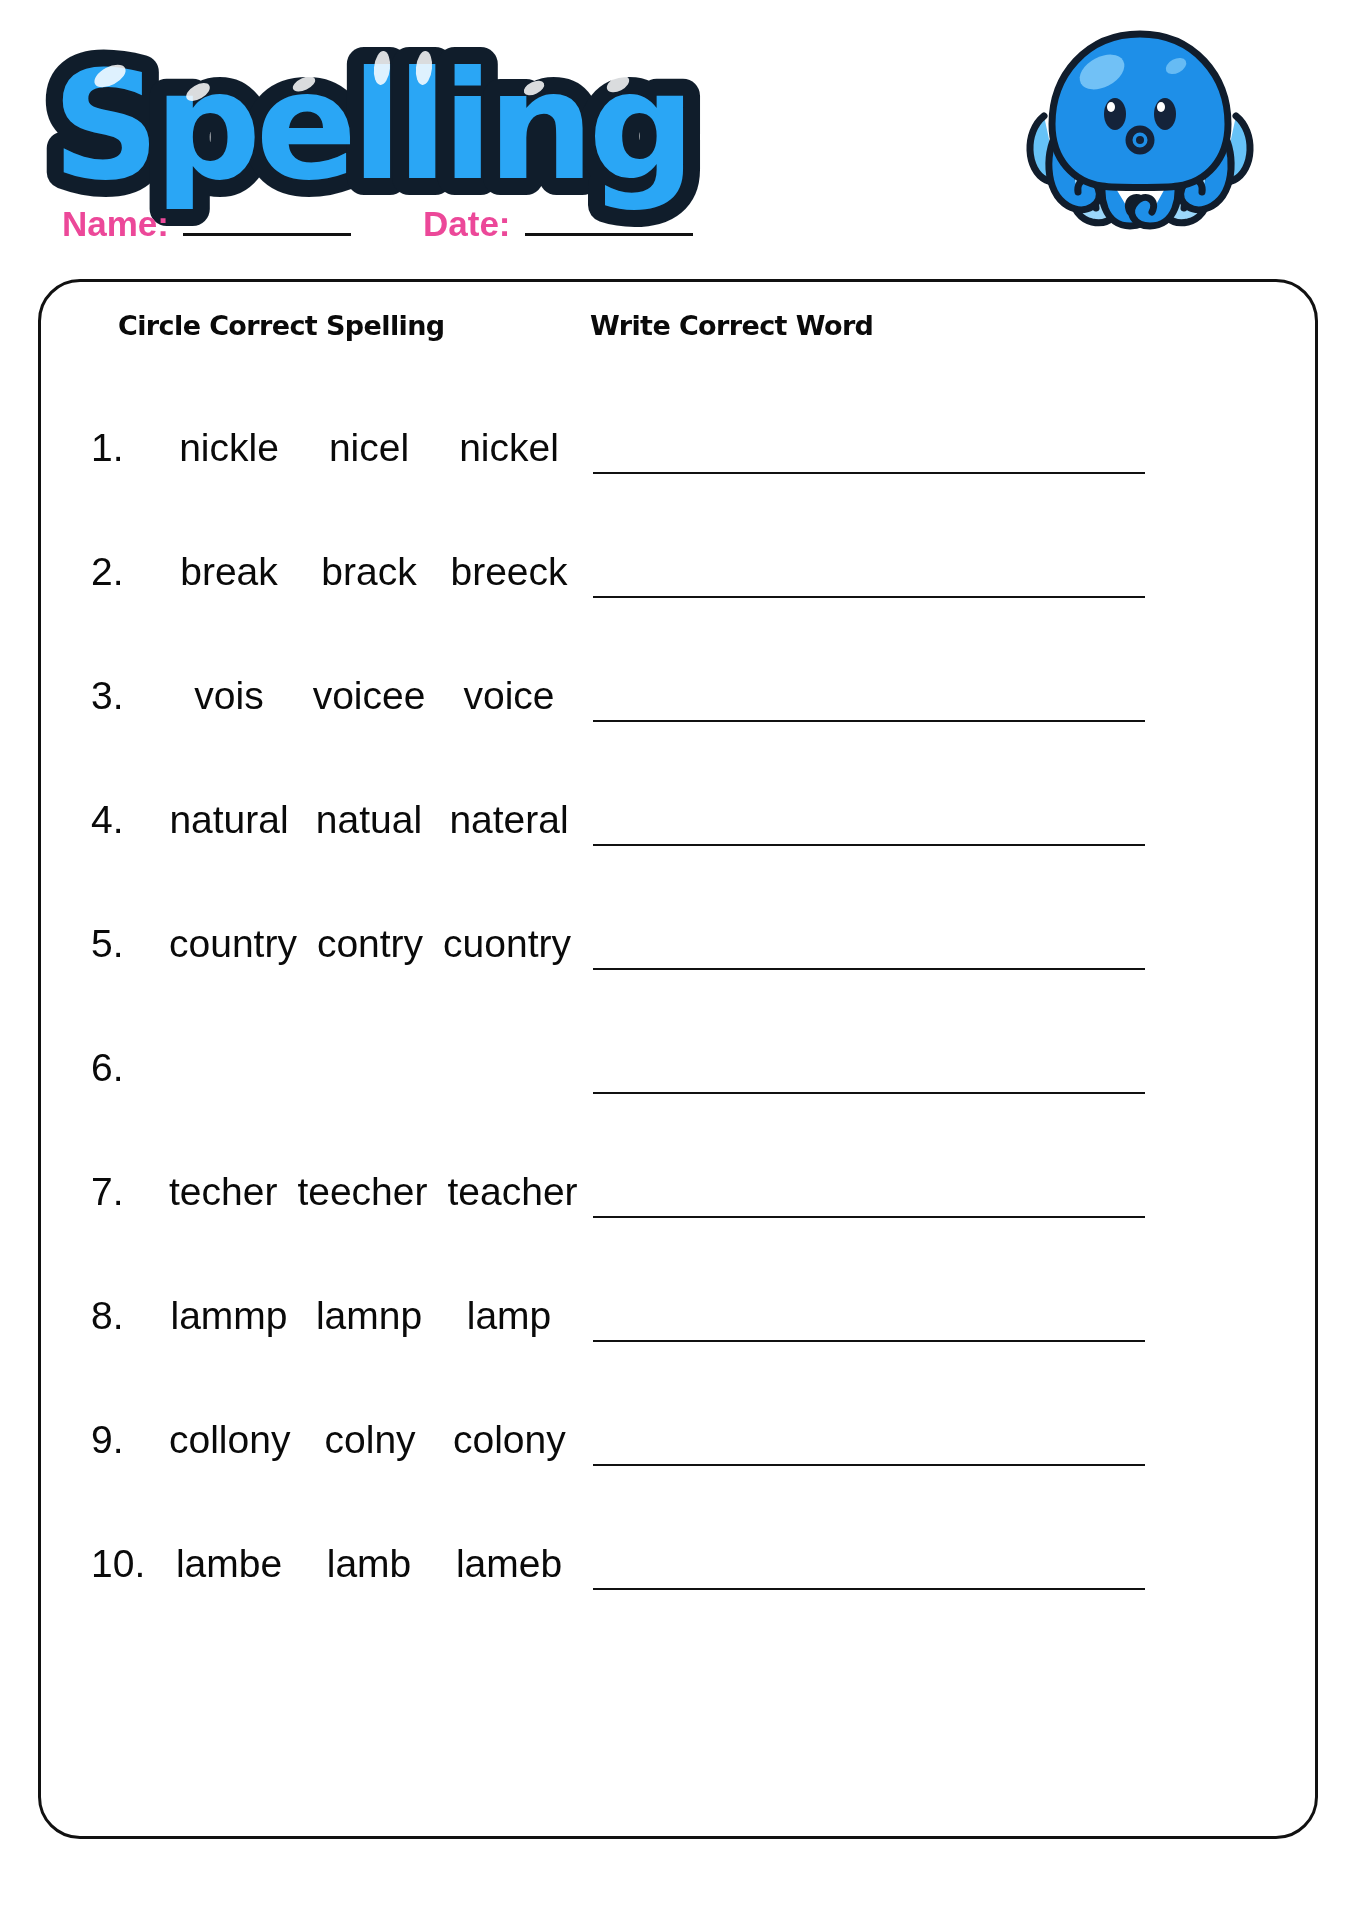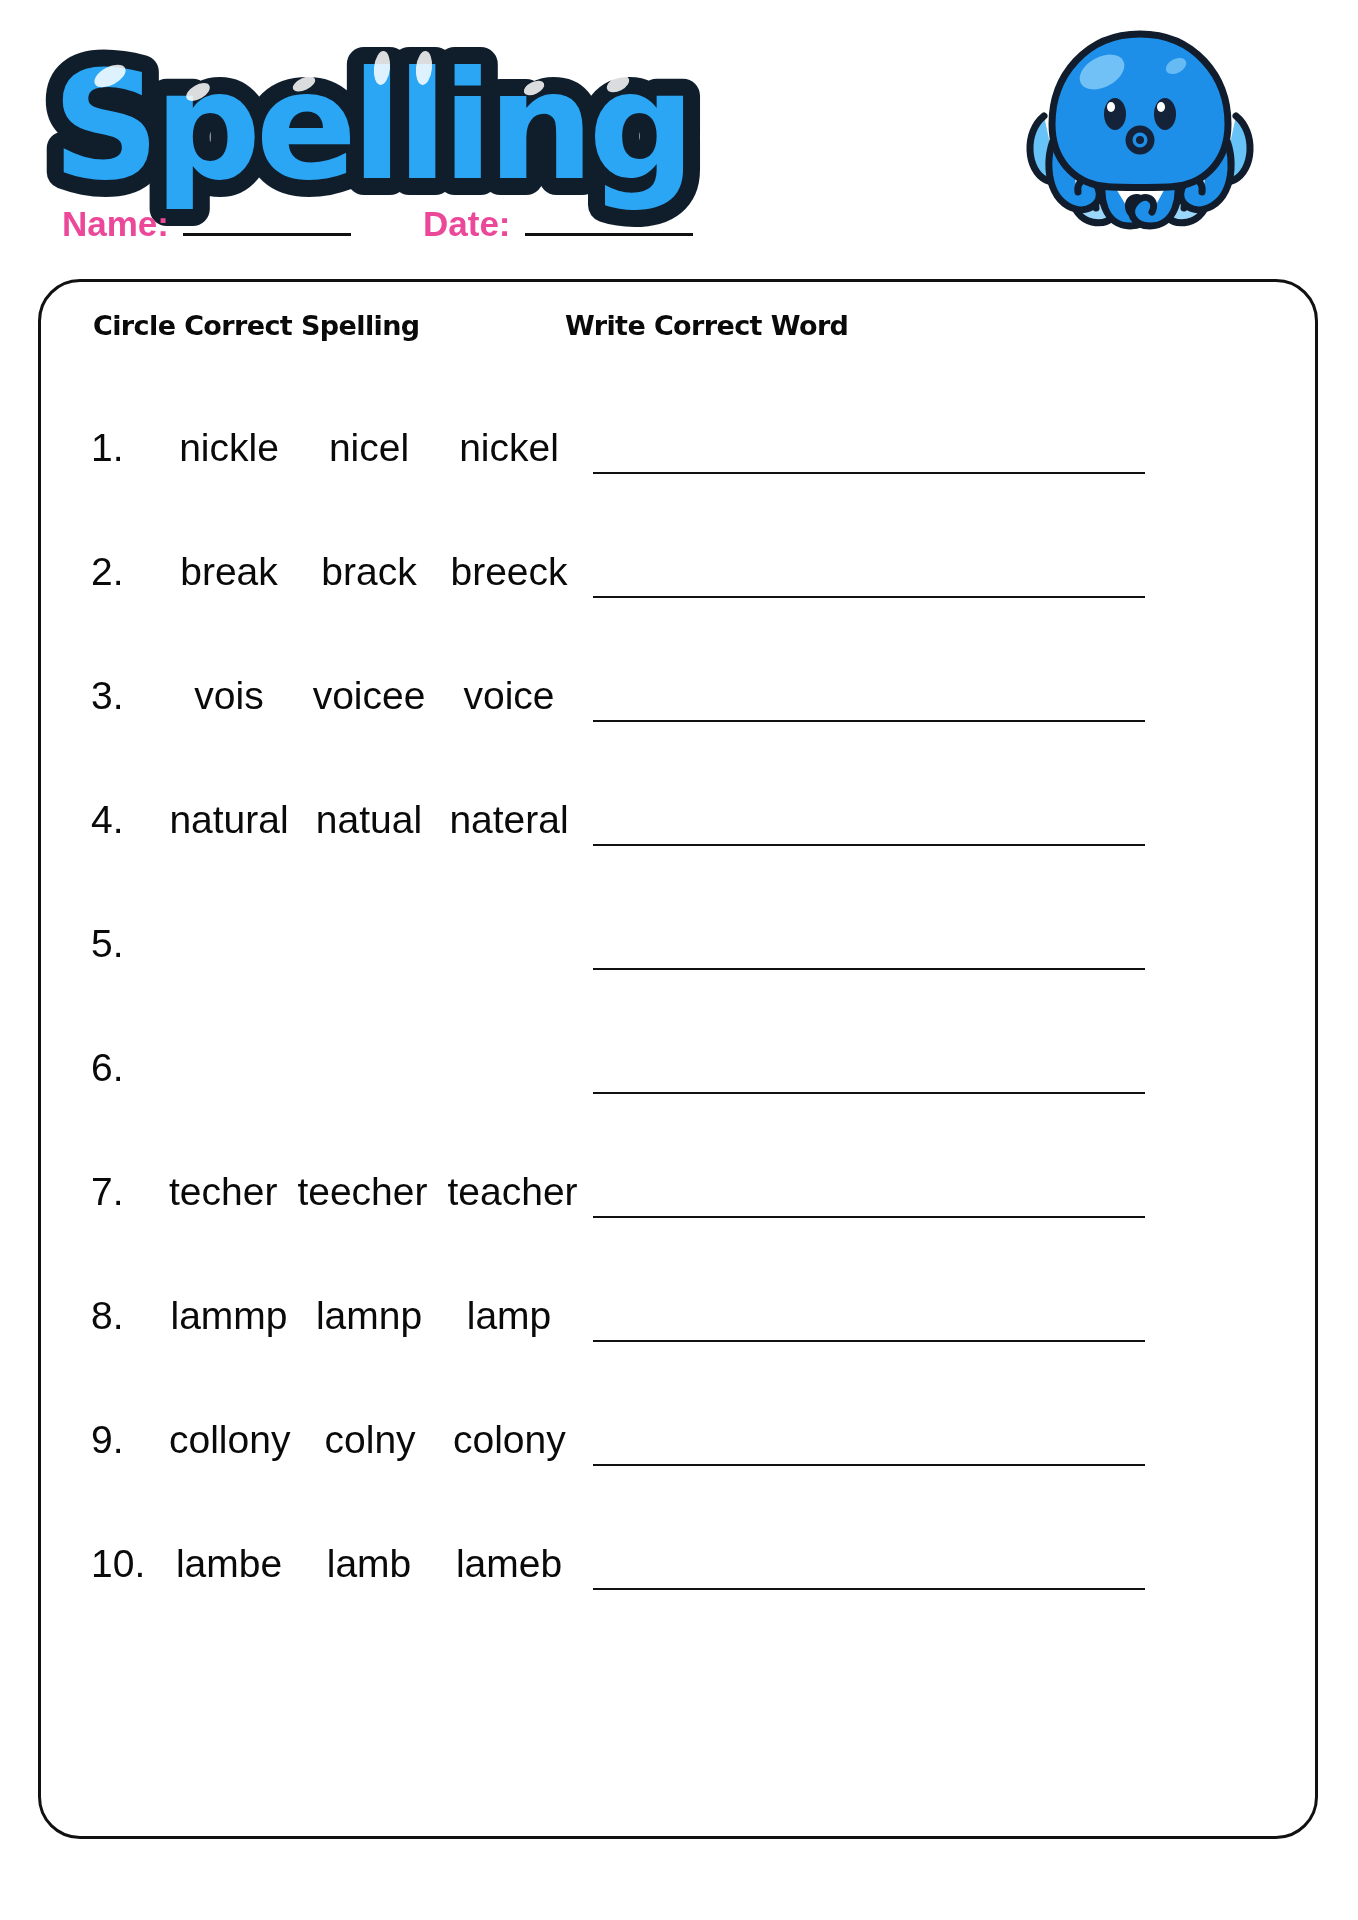--- a/index.html
+++ b/index.html
@@ -120,20 +120,21 @@
     height: 60px;
   }
   .col-header {
     position: absolute;
     font-family: "DejaVu Sans", sans-serif;
     font-weight: bold;
     font-size: 27px;
     letter-spacing: -0.6px;
     color: #0a0a0a;
     white-space: nowrap;
+    margin-left: 25px;
   }
   #col-header-left  { left: 52px; }
   #col-header-right { left: 524px; }
 
   
   #rows {
     position: absolute;
     left: 0;
     top: 104px;
     width: 100%;
@@ -293,20 +294,25 @@
         <div class="choices">
           <span class="choice">natural</span>
           <span class="choice">natual</span>
           <span class="choice">nateral</span>
         </div>
         <div class="write-line"></div>
       </div>
 
       <div class="row">
         <div class="row-num">5.</div>
+        <div class="choices">
+          <span class="choice">country</span>
+          <span class="choice">contry</span>
+          <span class="choice">cuontry</span>
+        </div>
         <div class="write-line"></div>
       </div>
 
       <div class="row">
         <div class="row-num">6.</div>
         <div class="write-line"></div>
       </div>
 
       <div class="row">
         <div class="row-num">7.</div>

